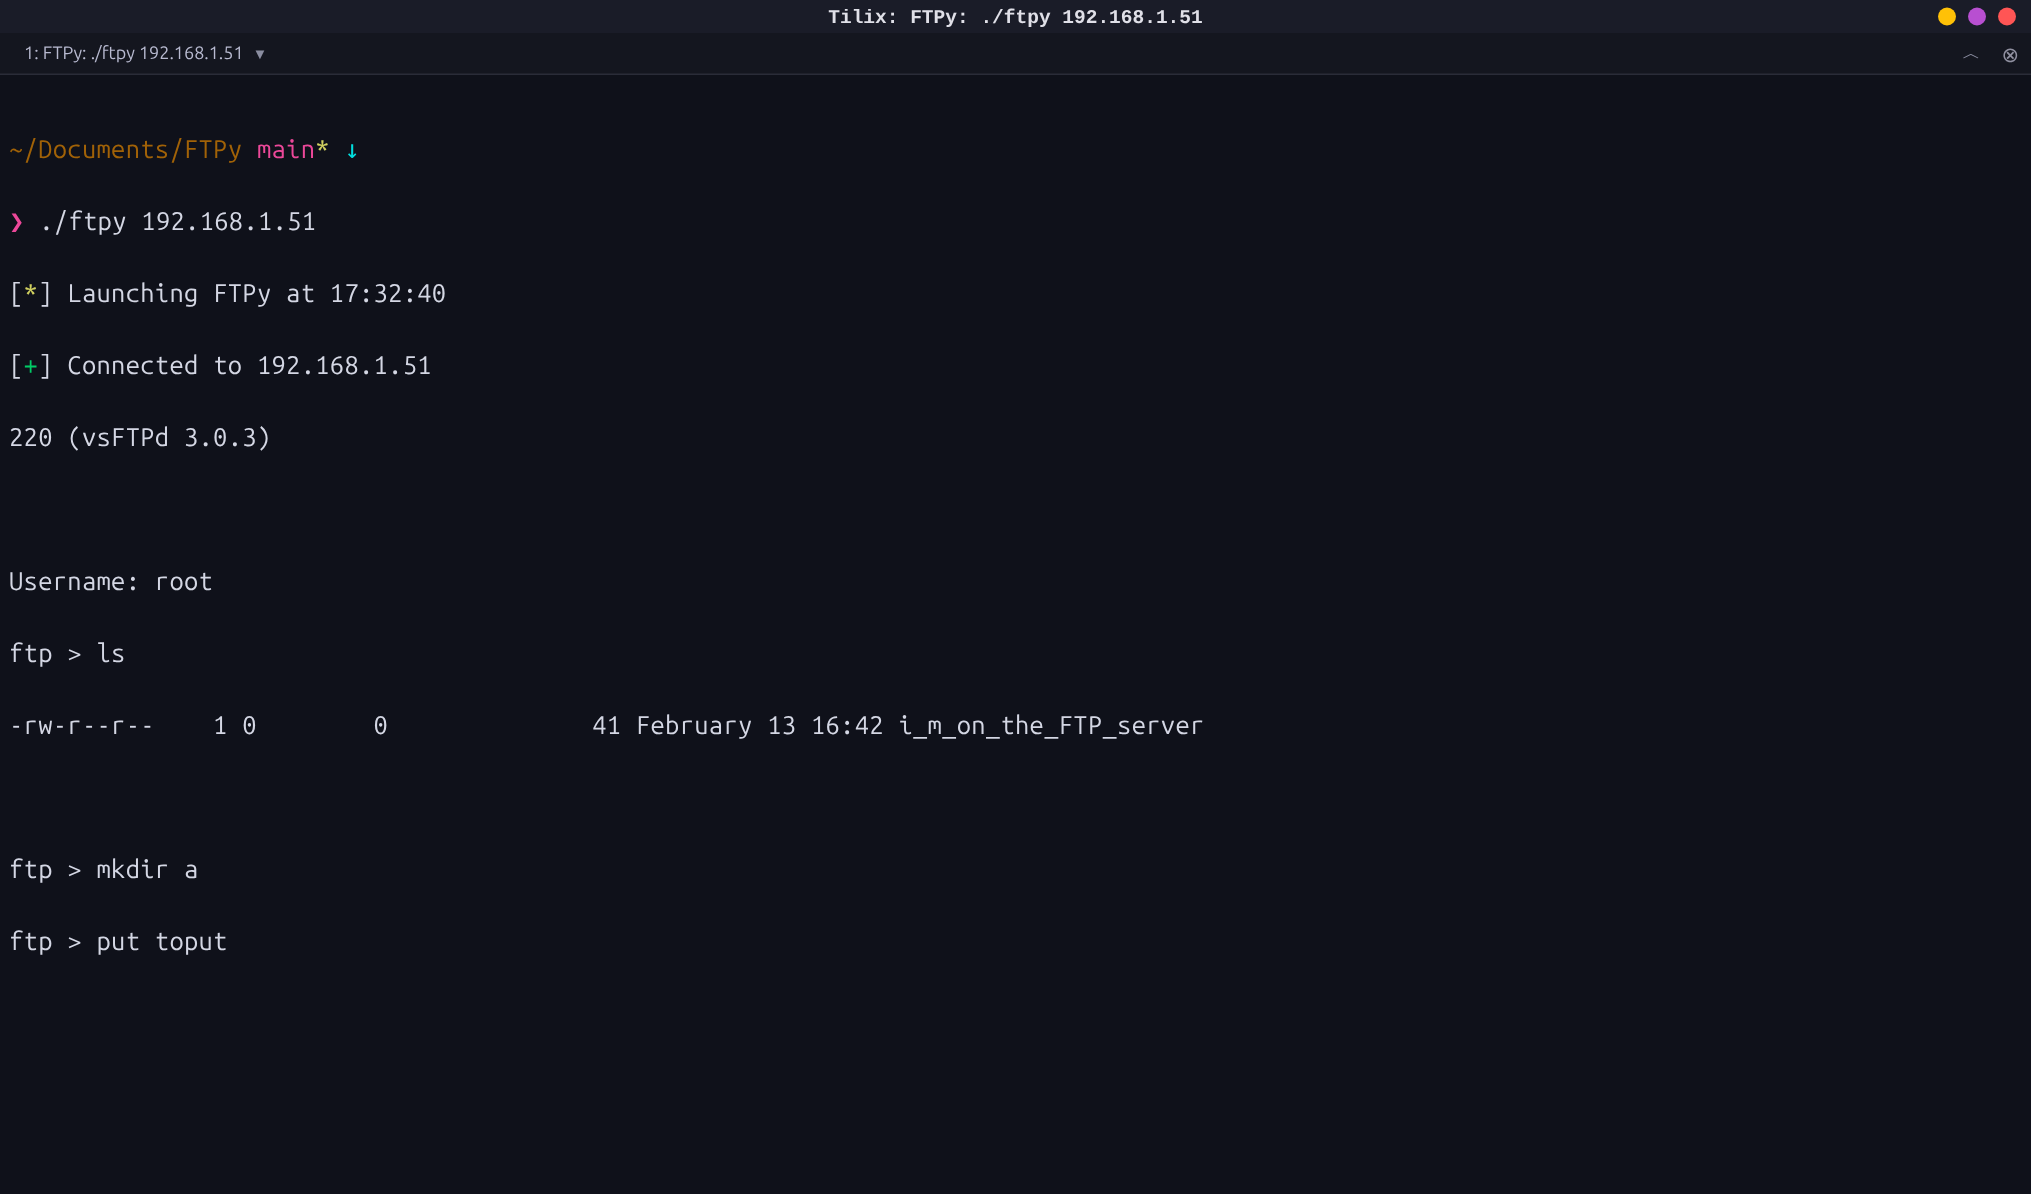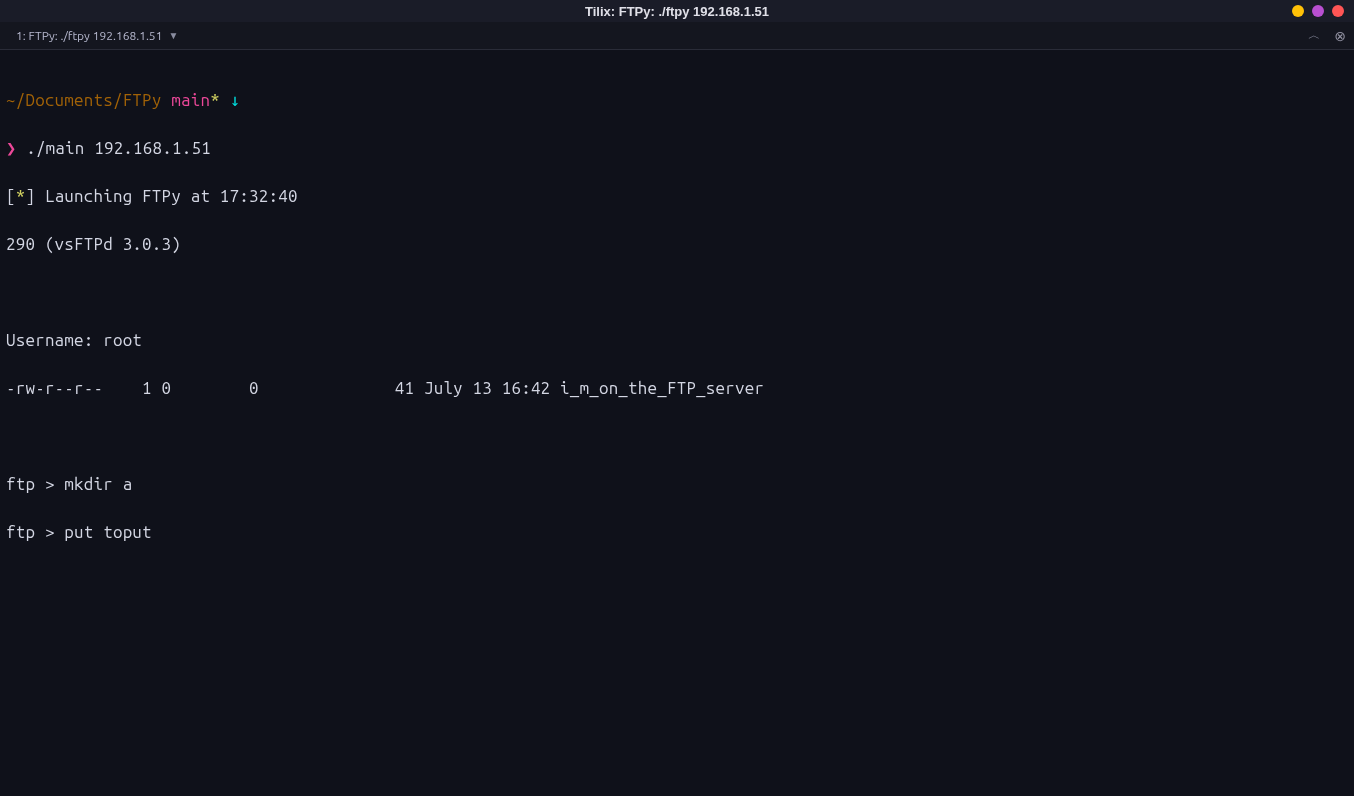--- a/index.html
+++ b/index.html
@@ -12,21 +12,21 @@
     color: #c6c9d5;
     overflow: hidden;
   }
   .titlebar {
     height: 22px;
     background: #1a1c28;
     display: flex;
     align-items: center;
     justify-content: center;
     position: relative;
-    font-family: Liberation Sans, sans-serif;
+    font-family: Liberation Mono, monospace;
     font-size: 13px;
     font-weight: 600;
     color: #e0e0e8;
   }
   .titlebar .window-controls {
     position: absolute;
     right: 10px;
     display: flex;
     gap: 8px;
   }
@@ -103,26 +103,28 @@
     <span class="chev">▼</span>
   </div>
   <div class="right">
     <span class="chev-up">︿</span>
     <span class="x">⊗</span>
   </div>
 </div>
 
 <div class="terminal">
 <div><span class="c-blue">~/Documents/FTPy</span> <span class="c-magenta">main</span><span class="c-yellow">*</span> <span class="c-cyan">↓</span></div>
-<div><span class="c-magenta">❯</span> <span class="c-white">./main 192.168.1.51</span></div>
+<div><span class="c-magenta">❯</span> <span class="c-white">./ftpy 192.168.1.51</span></div>
 <div><span class="c-white">[</span><span class="c-yellow">*</span><span class="c-white">] Launching FTPy at 17:32:40</span></div>
-<div class="c-white">290 (vsFTPd 3.0.3)</div>
+<div><span class="c-white">[</span><span class="c-green">+</span><span class="c-white">] Connected to 192.168.1.51</span></div>
+<div class="c-white">220 (vsFTPd 3.0.3)</div>
 <div class="c-white">&nbsp;</div>
 <div class="c-white">Username: root</div>
-<div class="c-white">-rw-r--r--    1 0        0              41 July 13 16:42 i_m_on_the_FTP_server</div>
+<div class="c-white">ftp &gt; ls</div>
+<div class="c-white">-rw-r--r--    1 0        0              41 February 13 16:42 i_m_on_the_FTP_server</div>
 <div class="c-white">&nbsp;</div>
 <div class="c-white">ftp &gt; mkdir a</div>
 <div class="c-white">ftp &gt; put toput</div>
 
 
 
 
 
 
 

